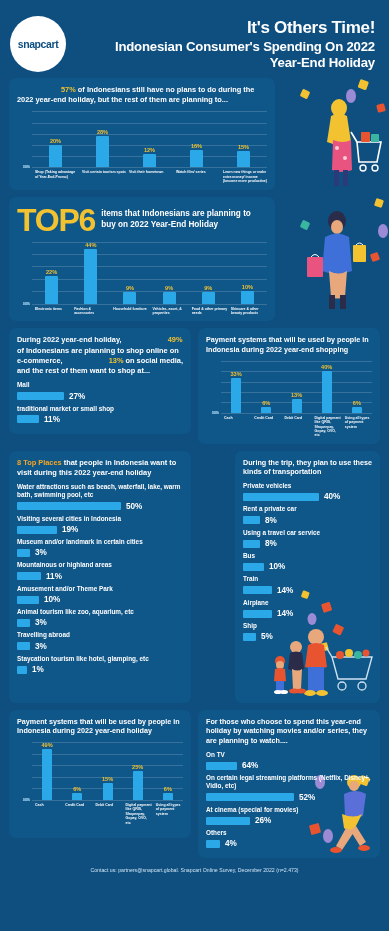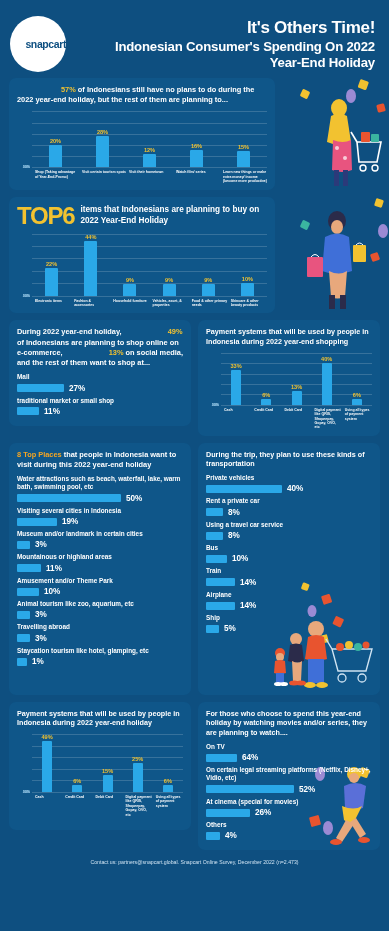--- a/index.html
+++ b/index.html
@@ -11,21 +11,21 @@
     overflow: hidden;
     position: relative;
   }
   .page { position: relative; width: 389px; height: 931px; background: #0e4f80; }
 
   
   .header { position: relative; height: 78px; padding: 8px 10px 0 10px; }
   .logo {
     position: absolute; left: 10px; top: 16px;
     width: 56px; height: 56px; border-radius: 50%;
-    background: #ffffff; display: flex; align-items: center; justify-content: flex-end;
+    background: #ffffff; display: flex; align-items: center; justify-content: center;
   }
   .logo-text { font-size: 10.5px; font-weight: bold; color: #0e4f80; letter-spacing: -0.4px; }
   .title-block { text-align: right; padding-top: 10px; padding-right: 4px; }
   .title-1 { font-size: 17px; font-weight: bold; line-height: 1.15; letter-spacing: -0.3px; }
   .title-2 { font-size: 13.2px; font-weight: bold; line-height: 1.2; letter-spacing: -0.2px; margin-top: 1px; }
 
   
   .panel {
     background: #0f5689; border-radius: 7px;
     padding: 7px 8px 6px 8px;
@@ -60,21 +60,21 @@
   
   .hlist { margin-top: 5px; }
   .hitem { margin-bottom: 4px; }
   .hlabel { font-size: 6.4px; font-weight: bold; line-height: 1.3; margin-bottom: 2px; }
   .hbar-row { display: flex; align-items: center; gap: 5px; }
   .hbar { height: 8px; background: #2aa8e8; border-radius: 1px; }
   .hval { font-size: 8.2px; font-weight: bold; }
 
   
   .top6-head { display: flex; align-items: center; gap: 6px; }
-  .top6-big { font-size: 24px; font-weight: bold; color: #f2c230; letter-spacing: -1.2px; line-height: 1; }
+  .top6-big { font-size: 32px; font-weight: bold; color: #f2c230; letter-spacing: -1.2px; line-height: 1; }
   .top6-sub { font-size: 8.2px; font-weight: bold; line-height: 1.25; }
 
   
   .sec-title { font-size: 7.2px; font-weight: bold; line-height: 1.35; }
 
   
   .deco { position: absolute; z-index: 1; pointer-events: none; }
 
   .footer { text-align: center; font-size: 5.2px; color: #cfe3f2; padding-top: 9px; }
   .spacer-v { height: 7px; }
@@ -416,21 +416,21 @@
             <div class="hbar-row">
                 <div class="hbar" style="width:10px"></div>
               <div class="hval">1%</div>
               </div>
           </div>
         </div>
       </div>
     </div>
 
     <div class="col" style="position:relative;">
-      <div class="panel" style="min-height:252px; position:relative; overflow:hidden;">
+      <div class="panel" style="min-height:252px; position:relative; overflow:hidden;margin-left:37px;">
         <div class="sec-title">During the trip, they plan to use these kinds of transportation</div>
 
         <svg class="deco" style="right:-6px; bottom:-4px;" width="130" height="120" viewBox="0 0 130 120">
           <rect x="46" y="4" width="7" height="7" rx="1.2" fill="#f2c230" transform="rotate(20 49 7)"></rect>
           <rect x="66" y="16" width="9" height="9" rx="1.2" fill="#e8542f" transform="rotate(-18 70 20)"></rect>
           <ellipse cx="56" cy="32" rx="4.5" ry="6" fill="#9b8ad4"></ellipse>
           <rect x="78" y="38" width="9" height="9" rx="1.2" fill="#e8542f" transform="rotate(25 82 42)"></rect>
           <rect x="64" y="56" width="8" height="8" rx="1.2" fill="#f2c230" transform="rotate(-15 68 60)"></rect>
 
           <circle cx="60" cy="50" r="8" fill="#e8a87c"></circle>

